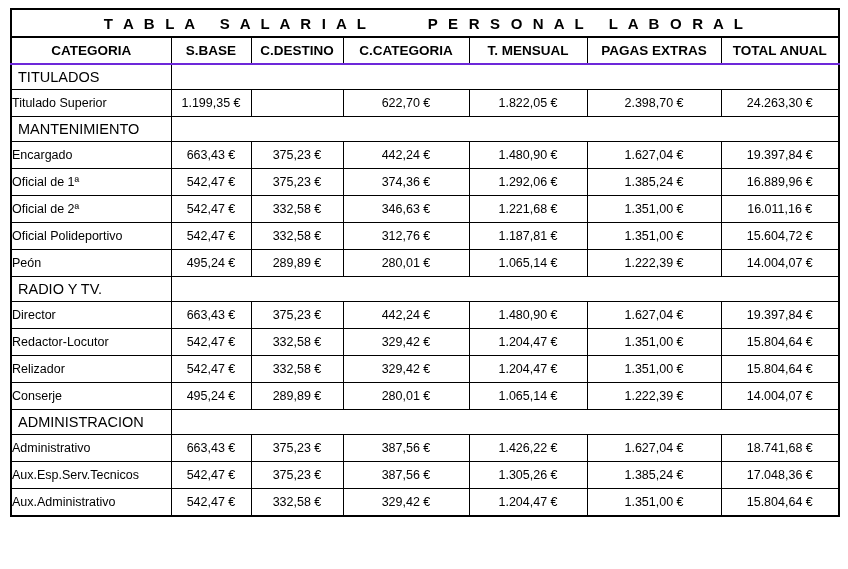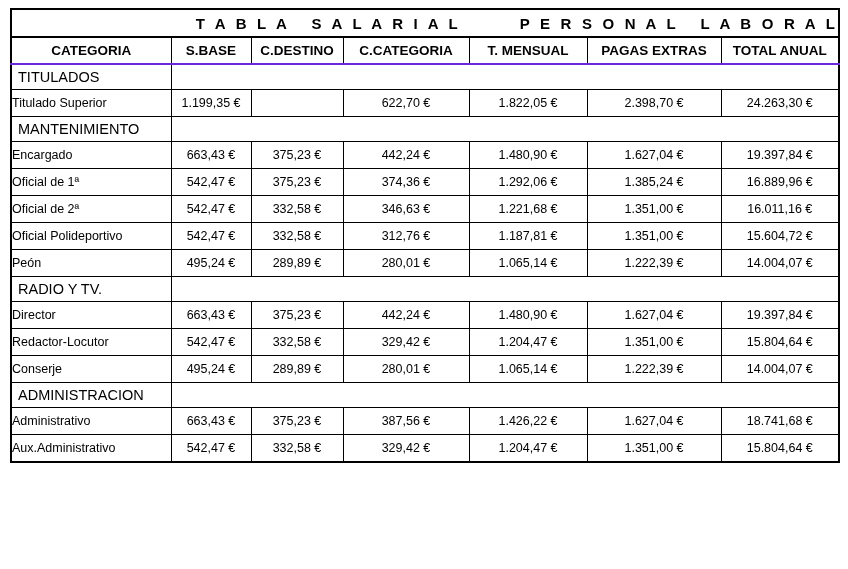--- a/index.html
+++ b/index.html
@@ -29,21 +29,21 @@
   }
   table.salary td, table.salary th {
     border: 1px solid #000000;
     padding: 0;
     font-weight: normal;
     vertical-align: middle;
   }
   
   tr.title-row td {
     height: 26px;
-    text-align: right;
+    text-align: center;
     font-size: 15px;
     font-weight: bold;
     letter-spacing: 3.2px;
     border-bottom: 2px solid #000000;
     border-radius: 11px;
   }
   .title-inner {
     display: block;
     white-space: pre;
   }
@@ -199,20 +199,29 @@
       <tr class="data-row">
         <td class="cat">Redactor-Locutor</td>
         <td class="num">542,47 €</td>
         <td class="num">332,58 €</td>
         <td class="num">329,42 €</td>
         <td class="num">1.204,47 €</td>
         <td class="num">1.351,00 €</td>
         <td class="num">15.804,64 €</td>
       </tr>
       <tr class="data-row">
+        <td class="cat">Relizador</td>
+        <td class="num">542,47 €</td>
+        <td class="num">332,58 €</td>
+        <td class="num">329,42 €</td>
+        <td class="num">1.204,47 €</td>
+        <td class="num">1.351,00 €</td>
+        <td class="num">15.804,64 €</td>
+      </tr>
+      <tr class="data-row">
         <td class="cat">Conserje</td>
         <td class="num">495,24 €</td>
         <td class="num">289,89 €</td>
         <td class="num">280,01 €</td>
         <td class="num">1.065,14 €</td>
         <td class="num">1.222,39 €</td>
         <td class="num">14.004,07 €</td>
       </tr>
 
       <tr class="group-row">
@@ -222,20 +231,29 @@
       <tr class="data-row">
         <td class="cat">Administrativo</td>
         <td class="num">663,43 €</td>
         <td class="num">375,23 €</td>
         <td class="num">387,56 €</td>
         <td class="num">1.426,22 €</td>
         <td class="num">1.627,04 €</td>
         <td class="num">18.741,68 €</td>
       </tr>
       <tr class="data-row">
+        <td class="cat">Aux.Esp.Serv.Tecnicos</td>
+        <td class="num">542,47 €</td>
+        <td class="num">375,23 €</td>
+        <td class="num">387,56 €</td>
+        <td class="num">1.305,26 €</td>
+        <td class="num">1.385,24 €</td>
+        <td class="num">17.048,36 €</td>
+      </tr>
+      <tr class="data-row">
         <td class="cat">Aux.Administrativo</td>
         <td class="num">542,47 €</td>
         <td class="num">332,58 €</td>
         <td class="num">329,42 €</td>
         <td class="num">1.204,47 €</td>
         <td class="num">1.351,00 €</td>
         <td class="num">15.804,64 €</td>
       </tr>
 
     </tbody>

